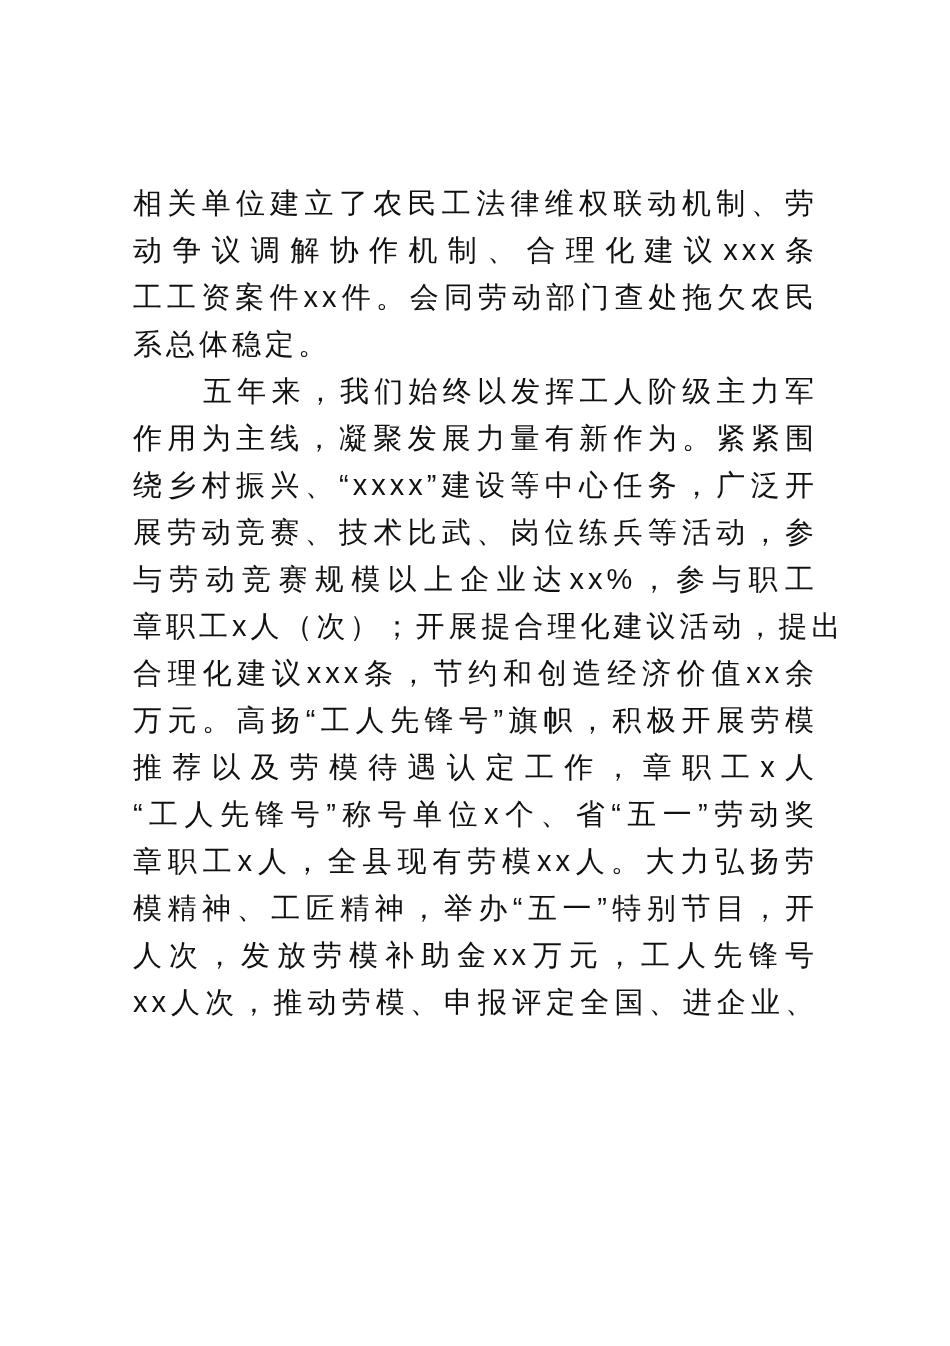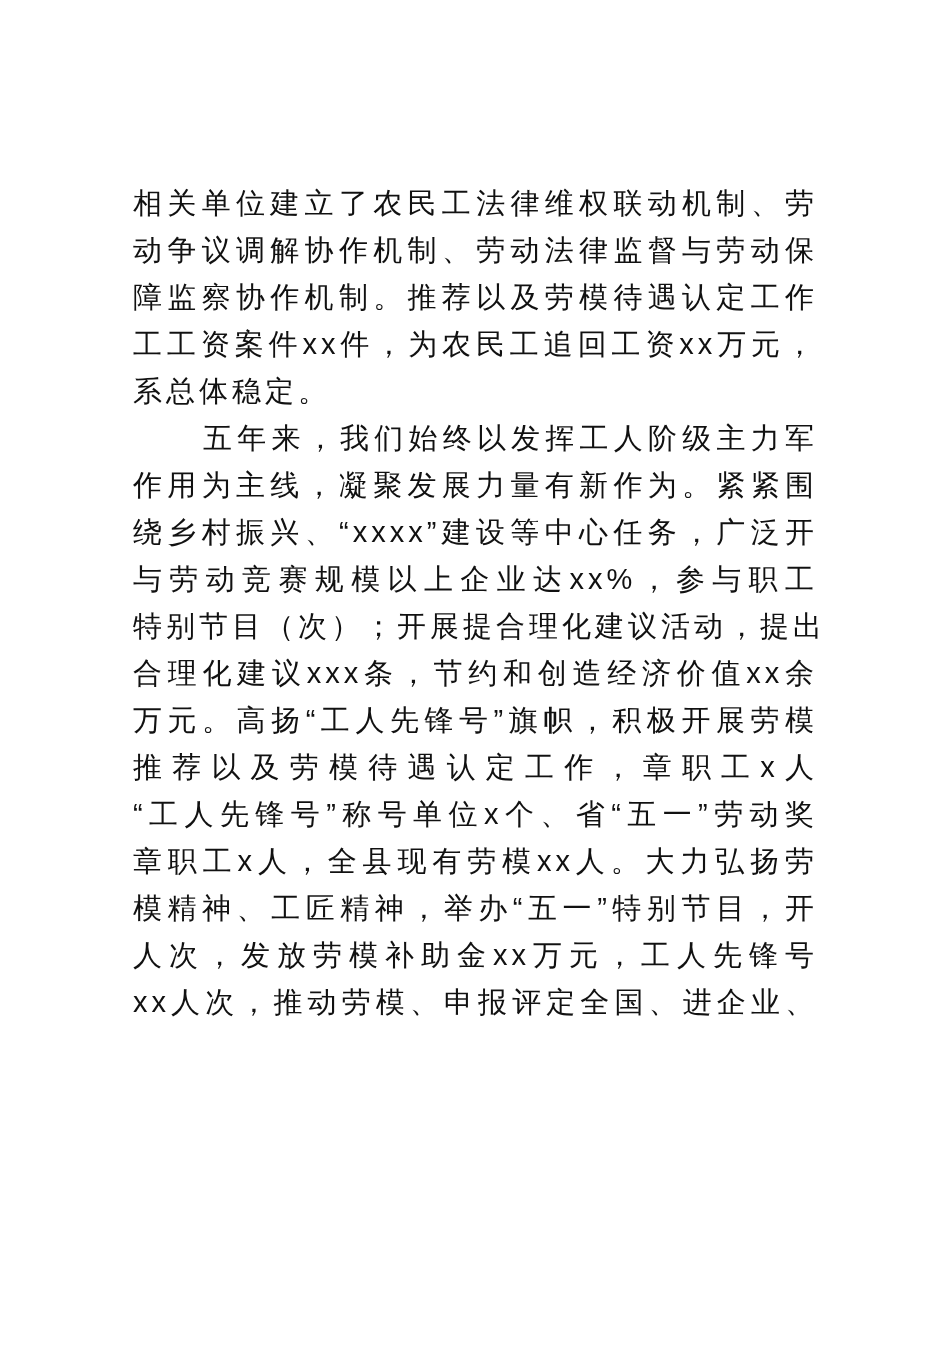--- a/index.html
+++ b/index.html
@@ -39,31 +39,31 @@
   .line.last-left { text-align-last: left; }
   .line.indent { text-indent: 70px; }
 </style>
 </head>
 <body>
 
 <div class="page" style="background: rgb(255, 255, 255);">
   <div class="text-block" style="color: rgb(17, 17, 17);">
       <div class="para">
         <div class="line">相关单位建立了农民工法律维权联动机制、劳</div>
-        <div class="line">动争议调解协作机制、劳动法律监督与劳动保</div>
-        <div class="line">障监察协作机制。推荐以及劳模待遇认定工作</div>
-        <div class="line">工工资案件xx件，为农民工追回工资xx万元，</div>
+        <div class="line">动争议调解协作机制、合理化建议xxx条</div>
+        <div class="line">工工资案件xx件。会同劳动部门查处拖欠农民</div>
         <div class="line last-left">系总体稳定。</div>
       </div>
       <div class="para">
         <div class="line indent">五年来，我们始终以发挥工人阶级主力军</div>
         <div class="line">作用为主线，凝聚发展力量有新作为。紧紧围</div>
         <div class="line">绕乡村振兴、“xxxx”建设等中心任务，广泛开</div>
+        <div class="line">展劳动竞赛、技术比武、岗位练兵等活动，参</div>
         <div class="line">与劳动竞赛规模以上企业达xx%，参与职工</div>
-        <div class="line">特别节目（次）；开展提合理化建议活动，提出</div>
+        <div class="line">章职工x人（次）；开展提合理化建议活动，提出</div>
         <div class="line">合理化建议xxx条，节约和创造经济价值xx余</div>
         <div class="line">万元。高扬“工人先锋号”旗帜，积极开展劳模</div>
         <div class="line">推荐以及劳模待遇认定工作，章职工x人</div>
         <div class="line">“工人先锋号”称号单位x个、省“五一”劳动奖</div>
         <div class="line">章职工x人，全县现有劳模xx人。大力弘扬劳</div>
         <div class="line">模精神、工匠精神，举办“五一”特别节目，开</div>
         <div class="line">人次，发放劳模补助金xx万元，工人先锋号</div>
         <div class="line">xx人次，推动劳模、申报评定全国、进企业、</div>
       </div>
     </div>

